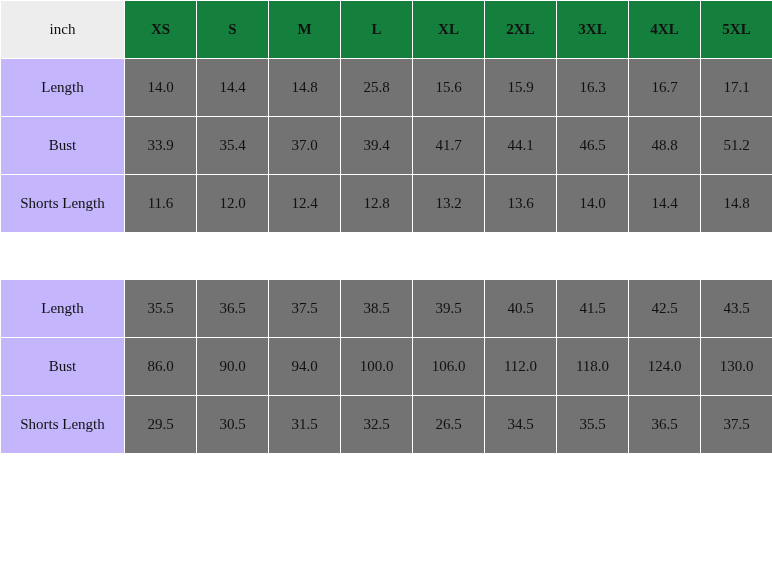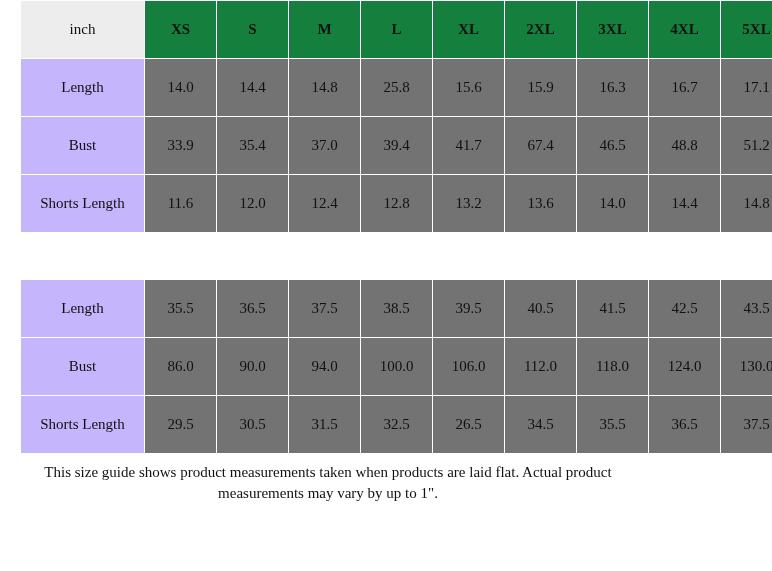--- a/index.html
+++ b/index.html
@@ -12,21 +12,20 @@
     background: #ffffff;
     font-family: "Liberation Serif", serif;
     color: #111111;
     overflow: hidden;
   }
   .page {
     position: relative;
     width: 636px;
     height: 571px;
     box-sizing: border-box;
-    padding-left: 20px;
   }
   table.size-table {
     border-collapse: collapse;
     table-layout: fixed;
     width: 772px;
   }
   table.size-table td {
     border: 1px solid #ffffff;
     text-align: center;
     vertical-align: middle;
@@ -108,21 +107,21 @@
         <td class="val">16.7</td>
         <td class="val">17.1</td>
       </tr>
       <tr>
         <td class="rowlabel">Bust</td>
         <td class="val">33.9</td>
         <td class="val">35.4</td>
         <td class="val">37.0</td>
         <td class="val">39.4</td>
         <td class="val">41.7</td>
-        <td class="val">67.4</td>
+        <td class="val">44.1</td>
         <td class="val">46.5</td>
         <td class="val">48.8</td>
         <td class="val">51.2</td>
       </tr>
       <tr>
         <td class="rowlabel">Shorts Length</td>
         <td class="val">11.6</td>
         <td class="val">12.0</td>
         <td class="val">12.4</td>
         <td class="val">12.8</td>
@@ -183,15 +182,14 @@
         <td class="val">32.5</td>
         <td class="val">26.5</td>
         <td class="val">34.5</td>
         <td class="val">35.5</td>
         <td class="val">36.5</td>
         <td class="val">37.5</td>
       </tr>
     </tbody>
   </table>
 
-  <div class="note">This size guide shows product measurements taken when products are laid flat. Actual product measurements may vary by up to 1".</div>
 
 </div>
 
 </body></html>

